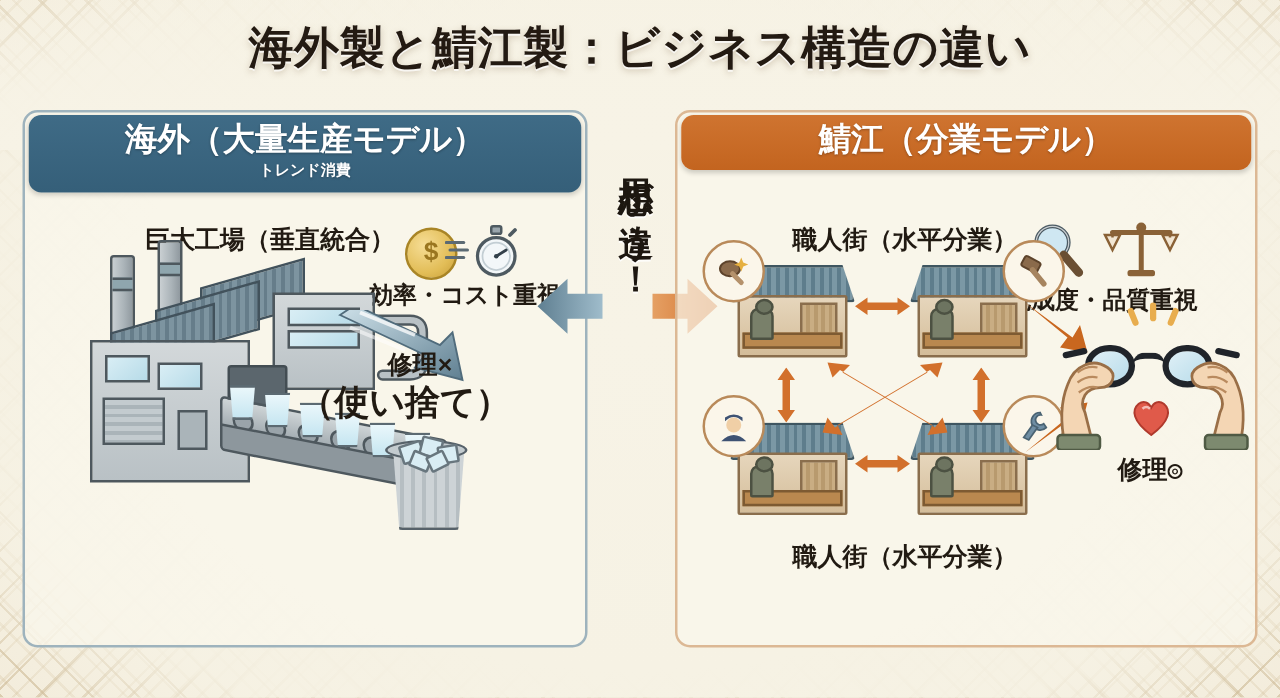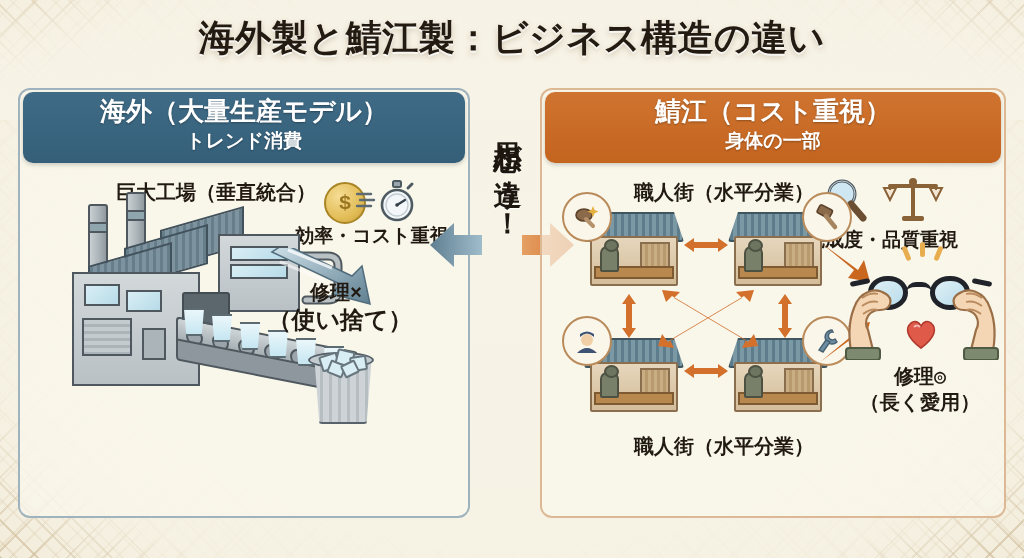--- a/index.html
+++ b/index.html
@@ -57,21 +57,21 @@
     position:absolute;left:50%;transform:translateX(-50%);top:2px;
     width:442px;border-radius:10px;
     padding:7px 0 9px;text-align:center;color:#fff;
     box-shadow:0 2px 4px rgba(0,0,0,.18);
     box-sizing:border-box;
   }
   .panel.right .panel-head{width:456px;}
   .head-blue  {background:linear-gradient(#3f6b86,#355f79);}
   .head-orange{background:linear-gradient(#cf7430,#c3641f);}
   .head-main{font-size:26px;font-weight:bold;line-height:1.08;text-shadow:0 1px 2px rgba(0,0,0,.30);}
-  .head-sub {font-size:19px;font-weight:bold;margin-top:1px;text-shadow:0 1px 2px rgba(0,0,0,.30);}
+  .head-sub {font-size:12px;font-weight:bold;margin-top:1px;text-shadow:0 1px 2px rgba(0,0,0,.30);}
 
   .panel-body{position:absolute;left:0;right:0;top:84px;bottom:0;}
 
   
   .lbl{position:absolute;font-weight:bold;color:#211a12;white-space:nowrap;line-height:1.18;}
   .lbl.c{text-align:center;transform:translateX(-50%);}
 
   
   .factory{position:absolute;left:30px;top:22px;width:310px;height:250px;}
 
@@ -253,21 +253,21 @@
             <stop offset="0" stop-color="#cfe2ea"></stop>
               <stop offset="1" stop-color="#5f7f91"></stop>
           </linearGradient>
         </defs>
         <path d="M2 4 L70 36 L62 46 L100 56 L92 18 L82 28 L14 -4 Z" fill="url(#gradArrowBlue)" stroke="#516c7c" stroke-width="1.5"></path>
         <line x1="18" y1="2" x2="62" y2="20" stroke="#ffffff" stroke-width="3" opacity=".75"></line>
         <line x1="10" y1="14" x2="54" y2="32" stroke="#ffffff" stroke-width="3" opacity=".55"></line>
       </svg>
 
       <div class="lbl c" style="left:316px;top:108px;font-size:20px;">修理×</div>
-      <div class="lbl c" style="left:320px;top:134px;font-size:24px;">（使い捨て）</div>
+      <div class="lbl c" style="left:304px;top:134px;font-size:28px;">（使い捨て）</div>
 
       <div class="bin" style="left:288px;top:172px;">
         <div class="can"></div>
         <div class="rim"></div>
         <div class="trash" style="left:12px;top:8px;width:15px;height:12px;transform:rotate(-18deg);"></div>
         <div class="trash" style="left:28px;top:4px;width:14px;height:12px;transform:rotate(14deg);"></div>
         <div class="trash" style="left:42px;top:10px;width:13px;height:11px;transform:rotate(-9deg);"></div>
         <div class="trash" style="left:20px;top:16px;width:13px;height:10px;transform:rotate(22deg);"></div>
         <div class="trash" style="left:34px;top:16px;width:12px;height:10px;transform:rotate(-26deg);"></div>
       </div>
@@ -295,22 +295,21 @@
             <stop offset="1" stop-color="#d2702c"></stop>
         </linearGradient>
       </defs>
       <path d="M54 27 L30 5 L30 17 L2 17 L2 37 L30 37 L30 49 Z" fill="url(#gradRight)"></path>
     </svg>
   </div>
 
   <div class="panel right">
 
     <div class="panel-head head-orange">
-      <div class="head-main">鯖江（コスト重視）</div>
-      <div class="head-sub">身体の一部</div>
+      <div class="head-main">鯖江（分業モデル）</div>
     </div>
 
     <div class="panel-body">
 
       <div class="lbl c" style="left:182px;top:8px;font-size:20px;">職人街（水平分業）</div>
 
       <svg style="position:absolute;left:280px;top:2px;" width="48" height="48" viewBox="0 0 48 48">
         <circle cx="20" cy="18" r="13" fill="#cfe7f2" stroke="#4b5a63" stroke-width="3"></circle>
         <circle cx="20" cy="18" r="13" fill="none" stroke="#ffffff" stroke-width="1" opacity=".7"></circle>
         <line x1="29" y1="28" x2="41" y2="42" stroke="#6a4f33" stroke-width="7" stroke-linecap="round"></line>
@@ -441,21 +440,20 @@
           <rect x="24" y="84" width="34" height="12" rx="3" fill="#7d8a6f" stroke="#4f5a44" stroke-width="2"></rect>
         </svg>
 
         <svg class="heart" viewBox="0 0 34 31">
           <path d="M17 30 C2 19 1 10 7 5 c4 -3 8 -1 10 3 c2 -4 6 -6 10 -3 c6 5 5 14 -10 25 Z" fill="#e05a4a" stroke="#b03a2d" stroke-width="1.6"></path>
           <path d="M10 9 q3 -3 6 0" stroke="#ffffff" stroke-width="2" fill="none" opacity=".6"></path>
         </svg>
       </div>
 
       <div class="lbl c" style="left:378px;top:192px;font-size:20px;">修理◎</div>
-      <div class="lbl c" style="left:378px;top:218px;font-size:20px;">（長く愛用）</div>
 
       <div class="lbl c" style="left:182px;top:262px;font-size:20px;">職人街（水平分業）</div>
 
     </div>
   </div>
 
 
 </div>
 
 </body></html>

